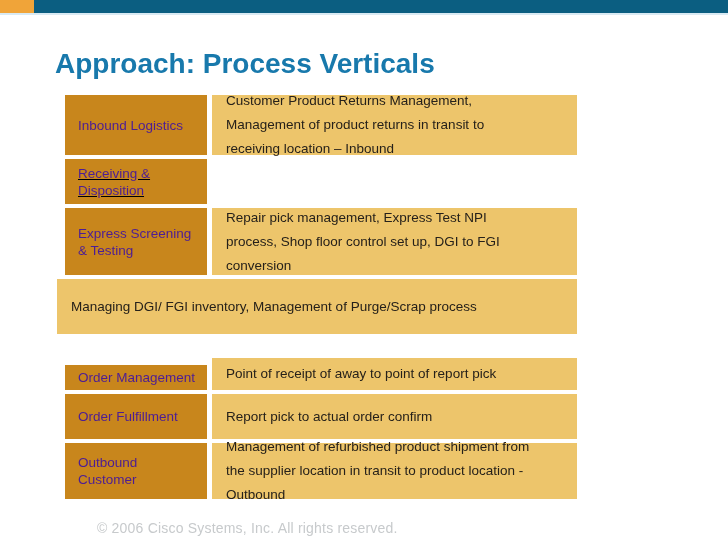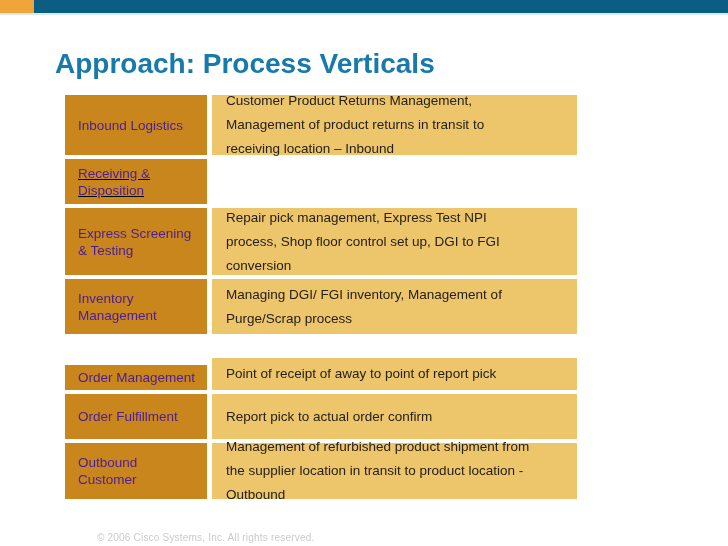--- a/index.html
+++ b/index.html
@@ -80,22 +80,22 @@
   .r0 { height: 60px; }
   .r1 { height: 45px; text-decoration: underline; }
   .r2 { height: 67px; }
   .r3 { height: 55px; }
   .r4 { height: 52px; align-items: flex-end; }
   .r5 { height: 45px; }
   .r6 { height: 56px; }
   .footer {
     position: absolute;
     left: 97px;
-    top: 532px;
-    font-size: 10px;
+    top: 520px;
+    font-size: 14px;
     color: #C7CACC;
     letter-spacing: 0.2px;
   }
 </style>
 </head>
 <body>
 
 <div class="slide">
 
   <div class="top-bar">
@@ -114,21 +114,20 @@
     <div class="vrow r1">
       <div class="label-cell">Receiving &amp; Disposition</div>
     </div>
 
     <div class="vrow r2">
       <div class="label-cell">Express Screening &amp; Testing</div>
       <div class="desc-cell">Repair pick management, Express Test NPI process, Shop floor control set up,  DGI to FGI conversion</div>
     </div>
 
     <div class="vrow r3">
-      <div class="label-cell">Inventory Management</div>
       <div class="desc-cell">Managing DGI/ FGI inventory, Management of Purge/Scrap process</div>
     </div>
 
     <div class="vrow r4">
       <div class="label-cell">Order Management</div>
       <div class="desc-cell">Point of receipt of away to point of report pick</div>
     </div>
 
     <div class="vrow r5">
       <div class="label-cell">Order Fulfillment</div>

